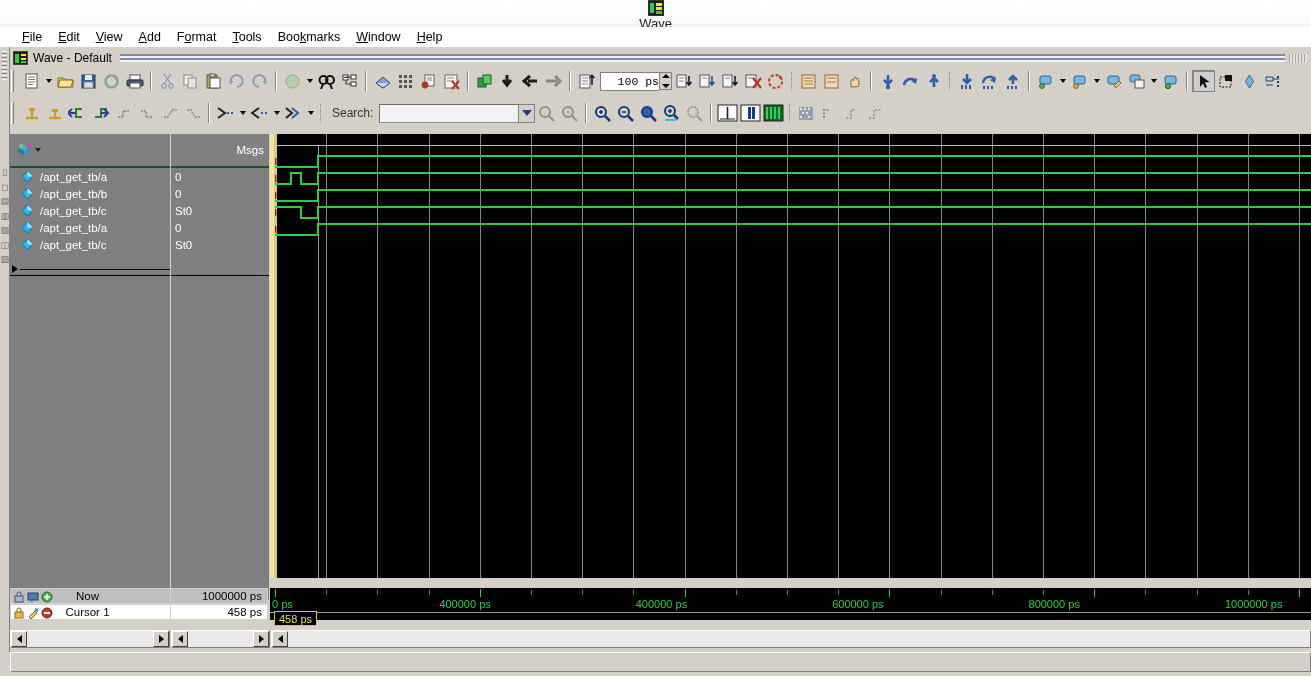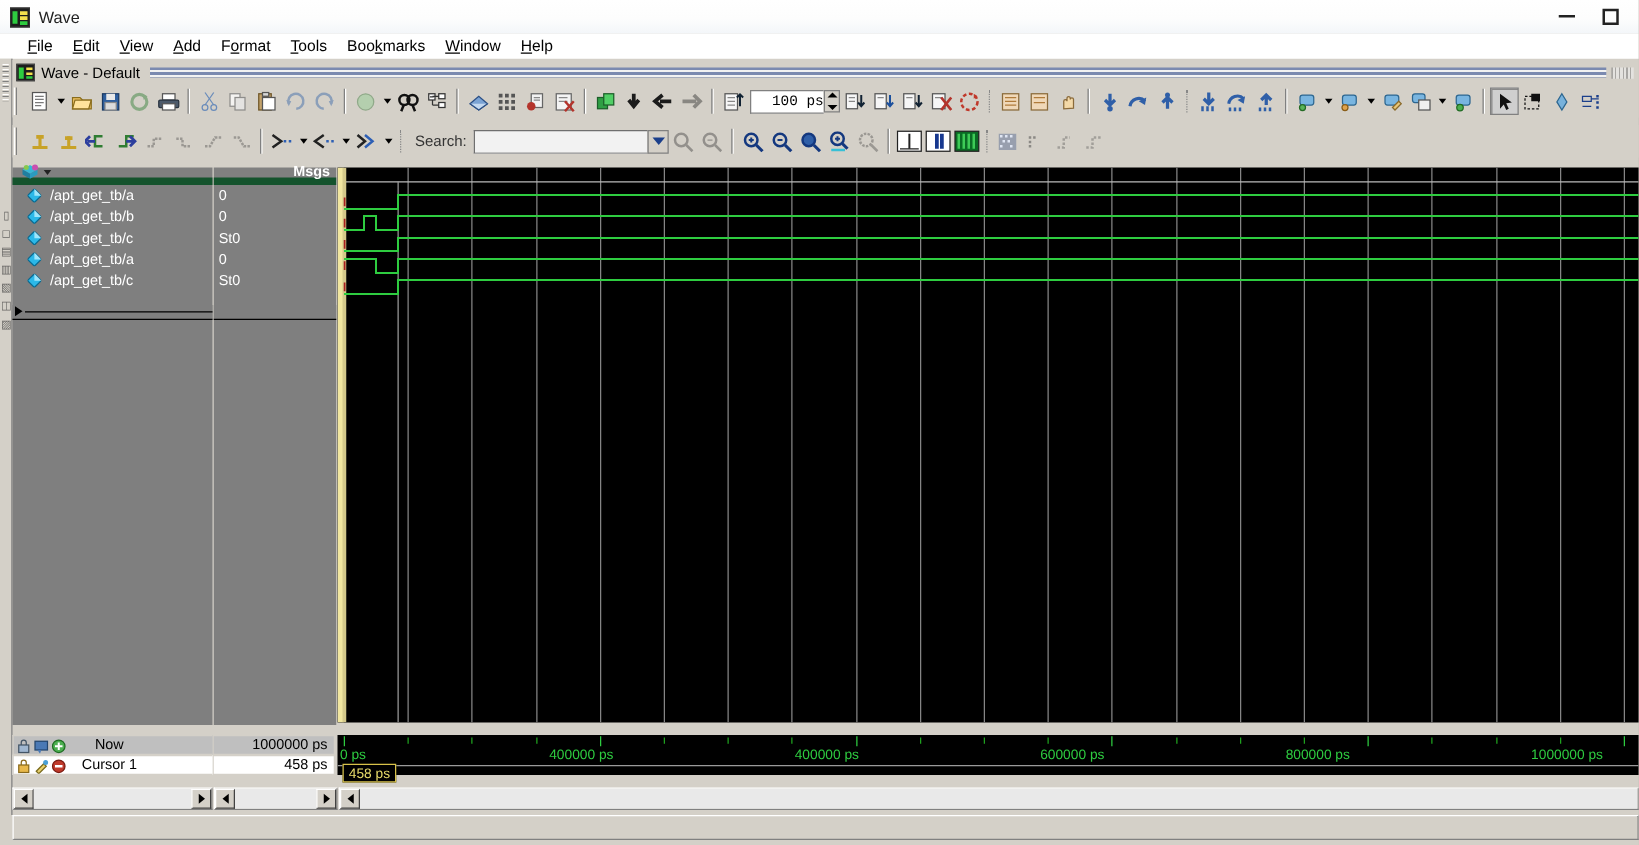--- a/index.html
+++ b/index.html
@@ -14,21 +14,21 @@
   #app {
     position: relative;
     width: 1311px; height: 676px;
     background: #d4d0c8;
   }
 
   
   .titlebar {
     position: absolute; left: 0; top: 0; width: 1311px; height: 27px;
     background: linear-gradient(to bottom, #ffffff 0%, #fdfdfd 55%, #f3f6f9 100%);
-    display: flex; align-items: center;
+    display: flex; align-items: center; flex-direction: column;
   }
   .titlebar .tb-icon {
     width: 16px; height: 16px; margin-left: 8px; margin-right: 7px;
     background: #1d1d1d; border: 1px solid #333;
     position: relative; flex: 0 0 auto;
   }
   .titlebar .tb-icon::before {
     content: ""; position: absolute; left: 1px; top: 2px; width: 4px; height: 10px;
     background: #2ecc40;
   }
@@ -164,22 +164,22 @@
 
   
   .wavearea {
     position: absolute; left: 10px; top: 134px; width: 1301px; height: 518px;
   }
   .namecol  { position:absolute; left:0;   top:0; width:160px; height:518px; }
   .valcol   { position:absolute; left:161px; top:0; width:98px;  height:518px; }
   .wavecol  { position:absolute; left:260px; top:0; width:1041px; height:518px; }
 
   .hdr {
-    height: 14px; background: #808080; color:#fff; font-size: 11.5px;
-    display:flex; align-items:center; border-bottom:6px solid #14532d;font-weight:bold;
+    height: 34px; background: #808080; color:#fff; font-size: 11.5px;
+    display:flex; align-items:center; border-bottom:2px solid #14532d;
   }
   .namecol .hdr { padding-left: 6px; }
   .valcol  .hdr { justify-content:flex-end; padding-right: 5px; }
 
   .hdr .cubeicon { width:16px;height:14px;position:relative; }
   .hdr .cubeicon svg{position:absolute;left:0;top:0}
   .hdr .caret { margin-left:3px; width:0;height:0;
     border-left:3px solid transparent;border-right:3px solid transparent;border-top:4px solid #222; }
 
   .namelist { background: #7f7f7f; height: 432px; position: relative; }

